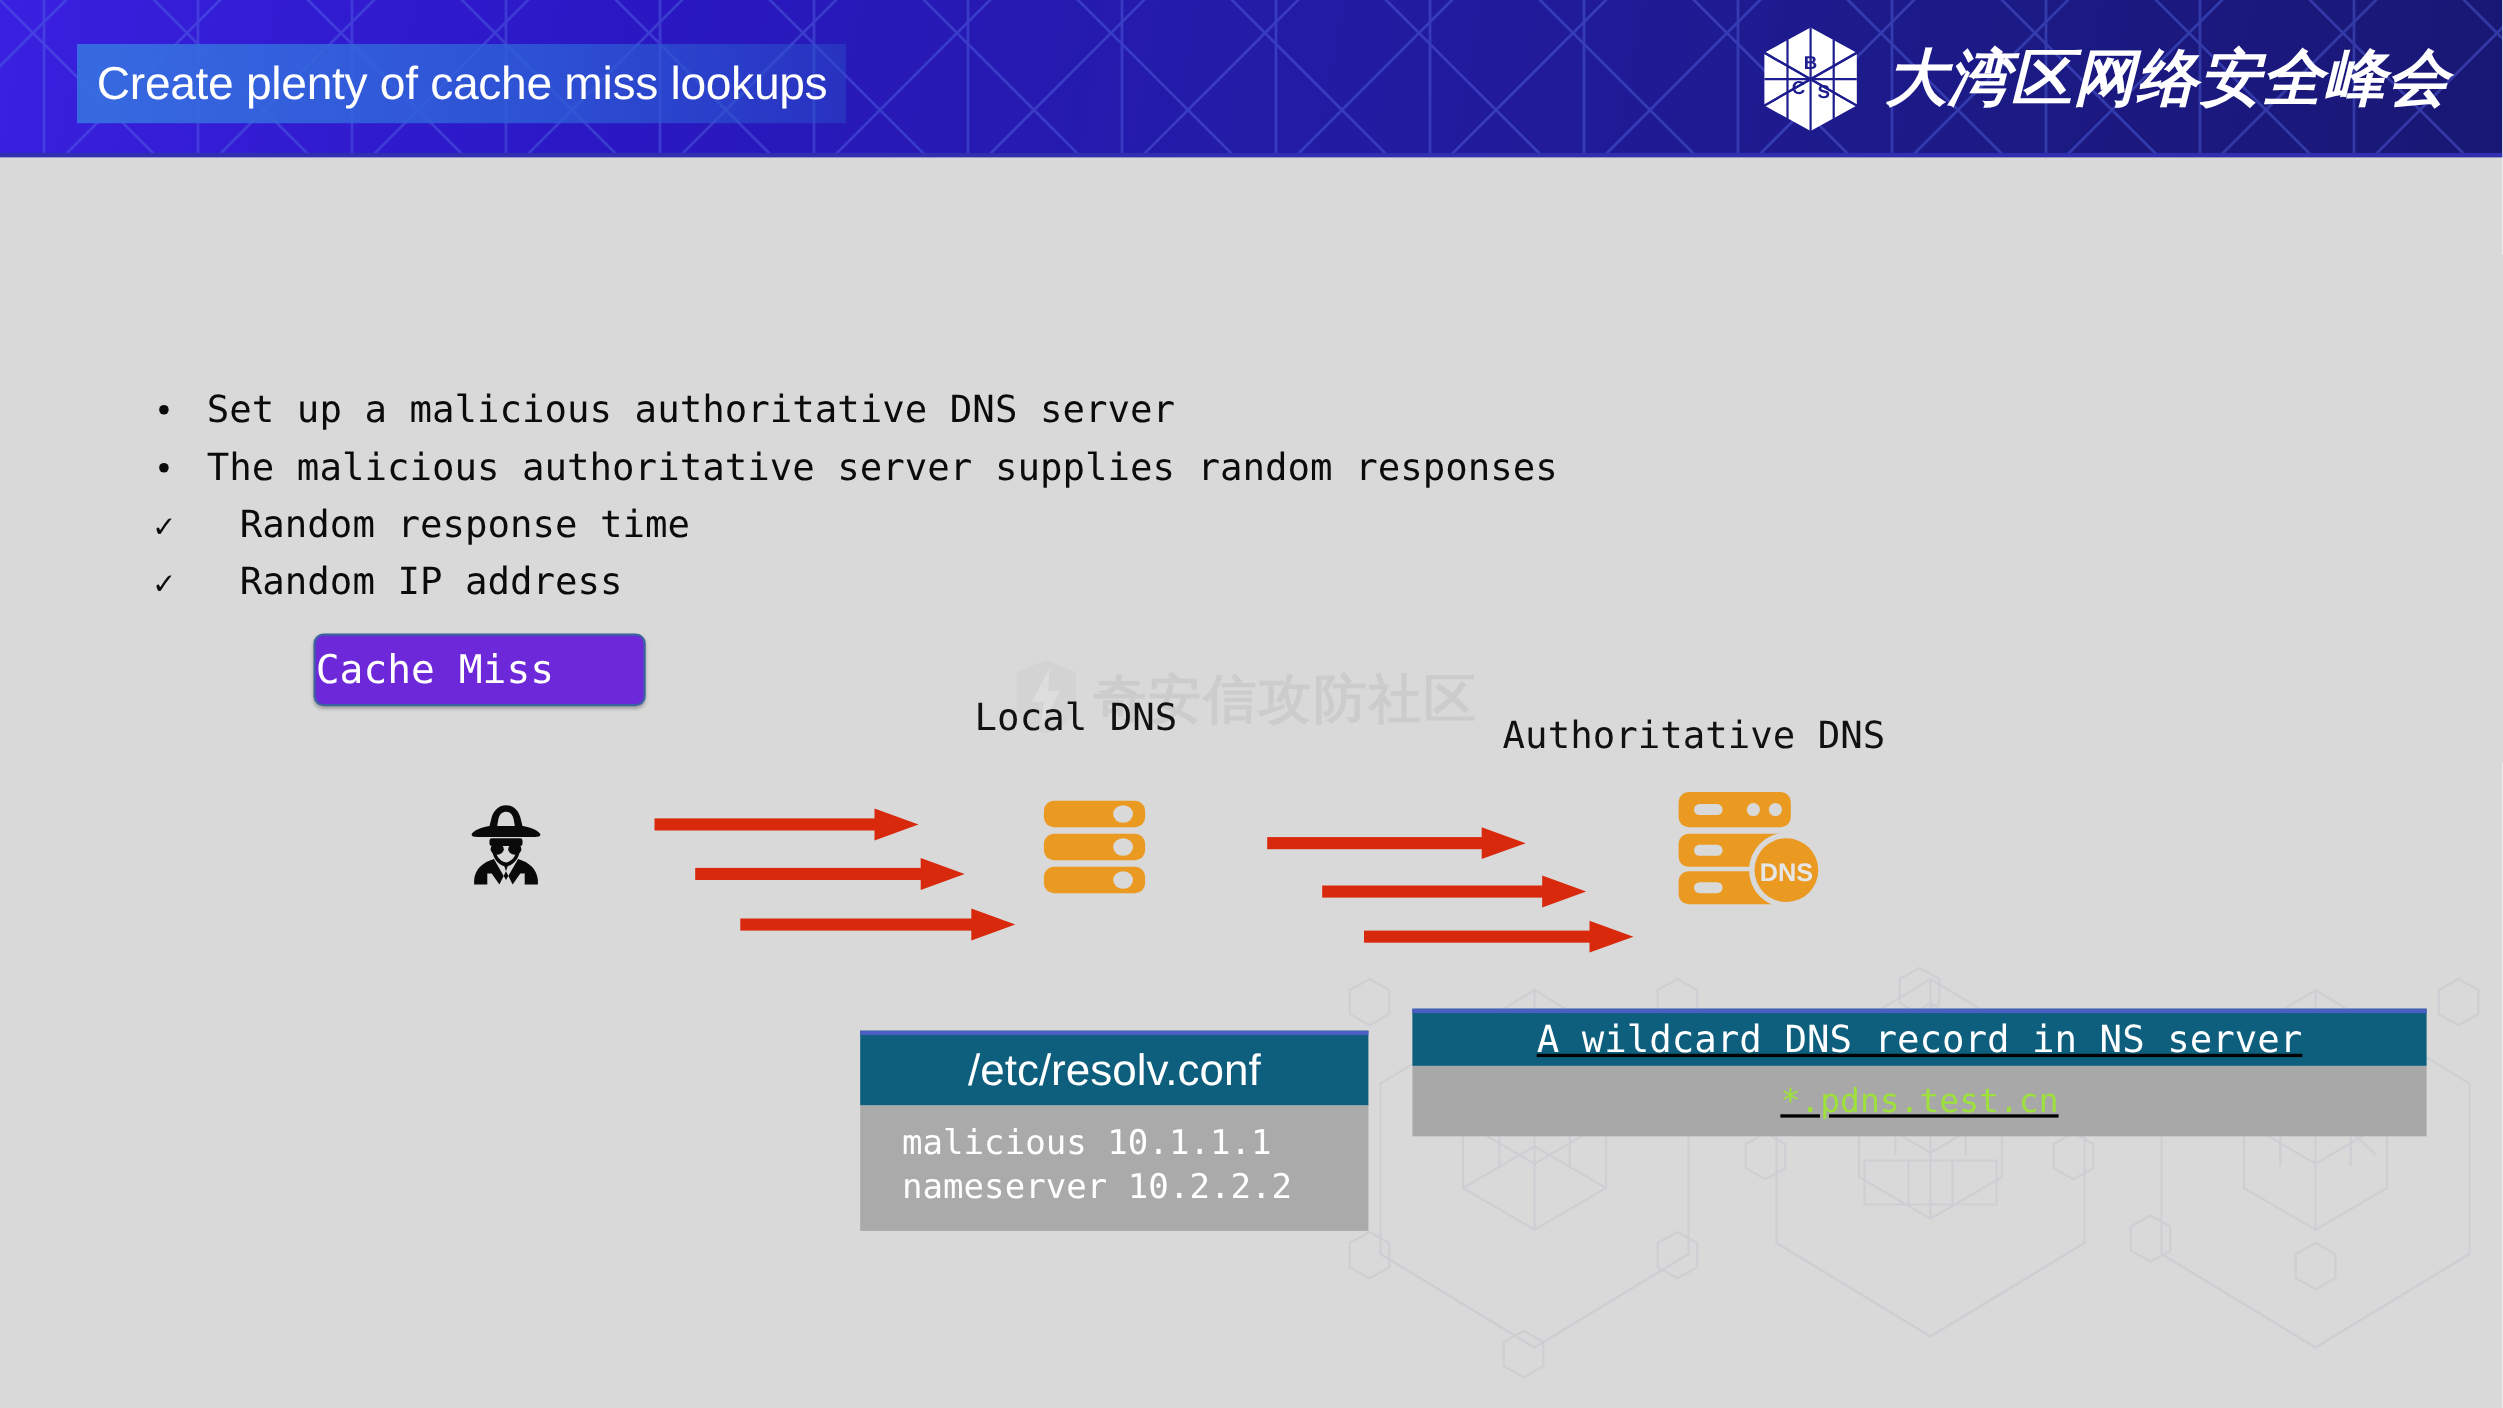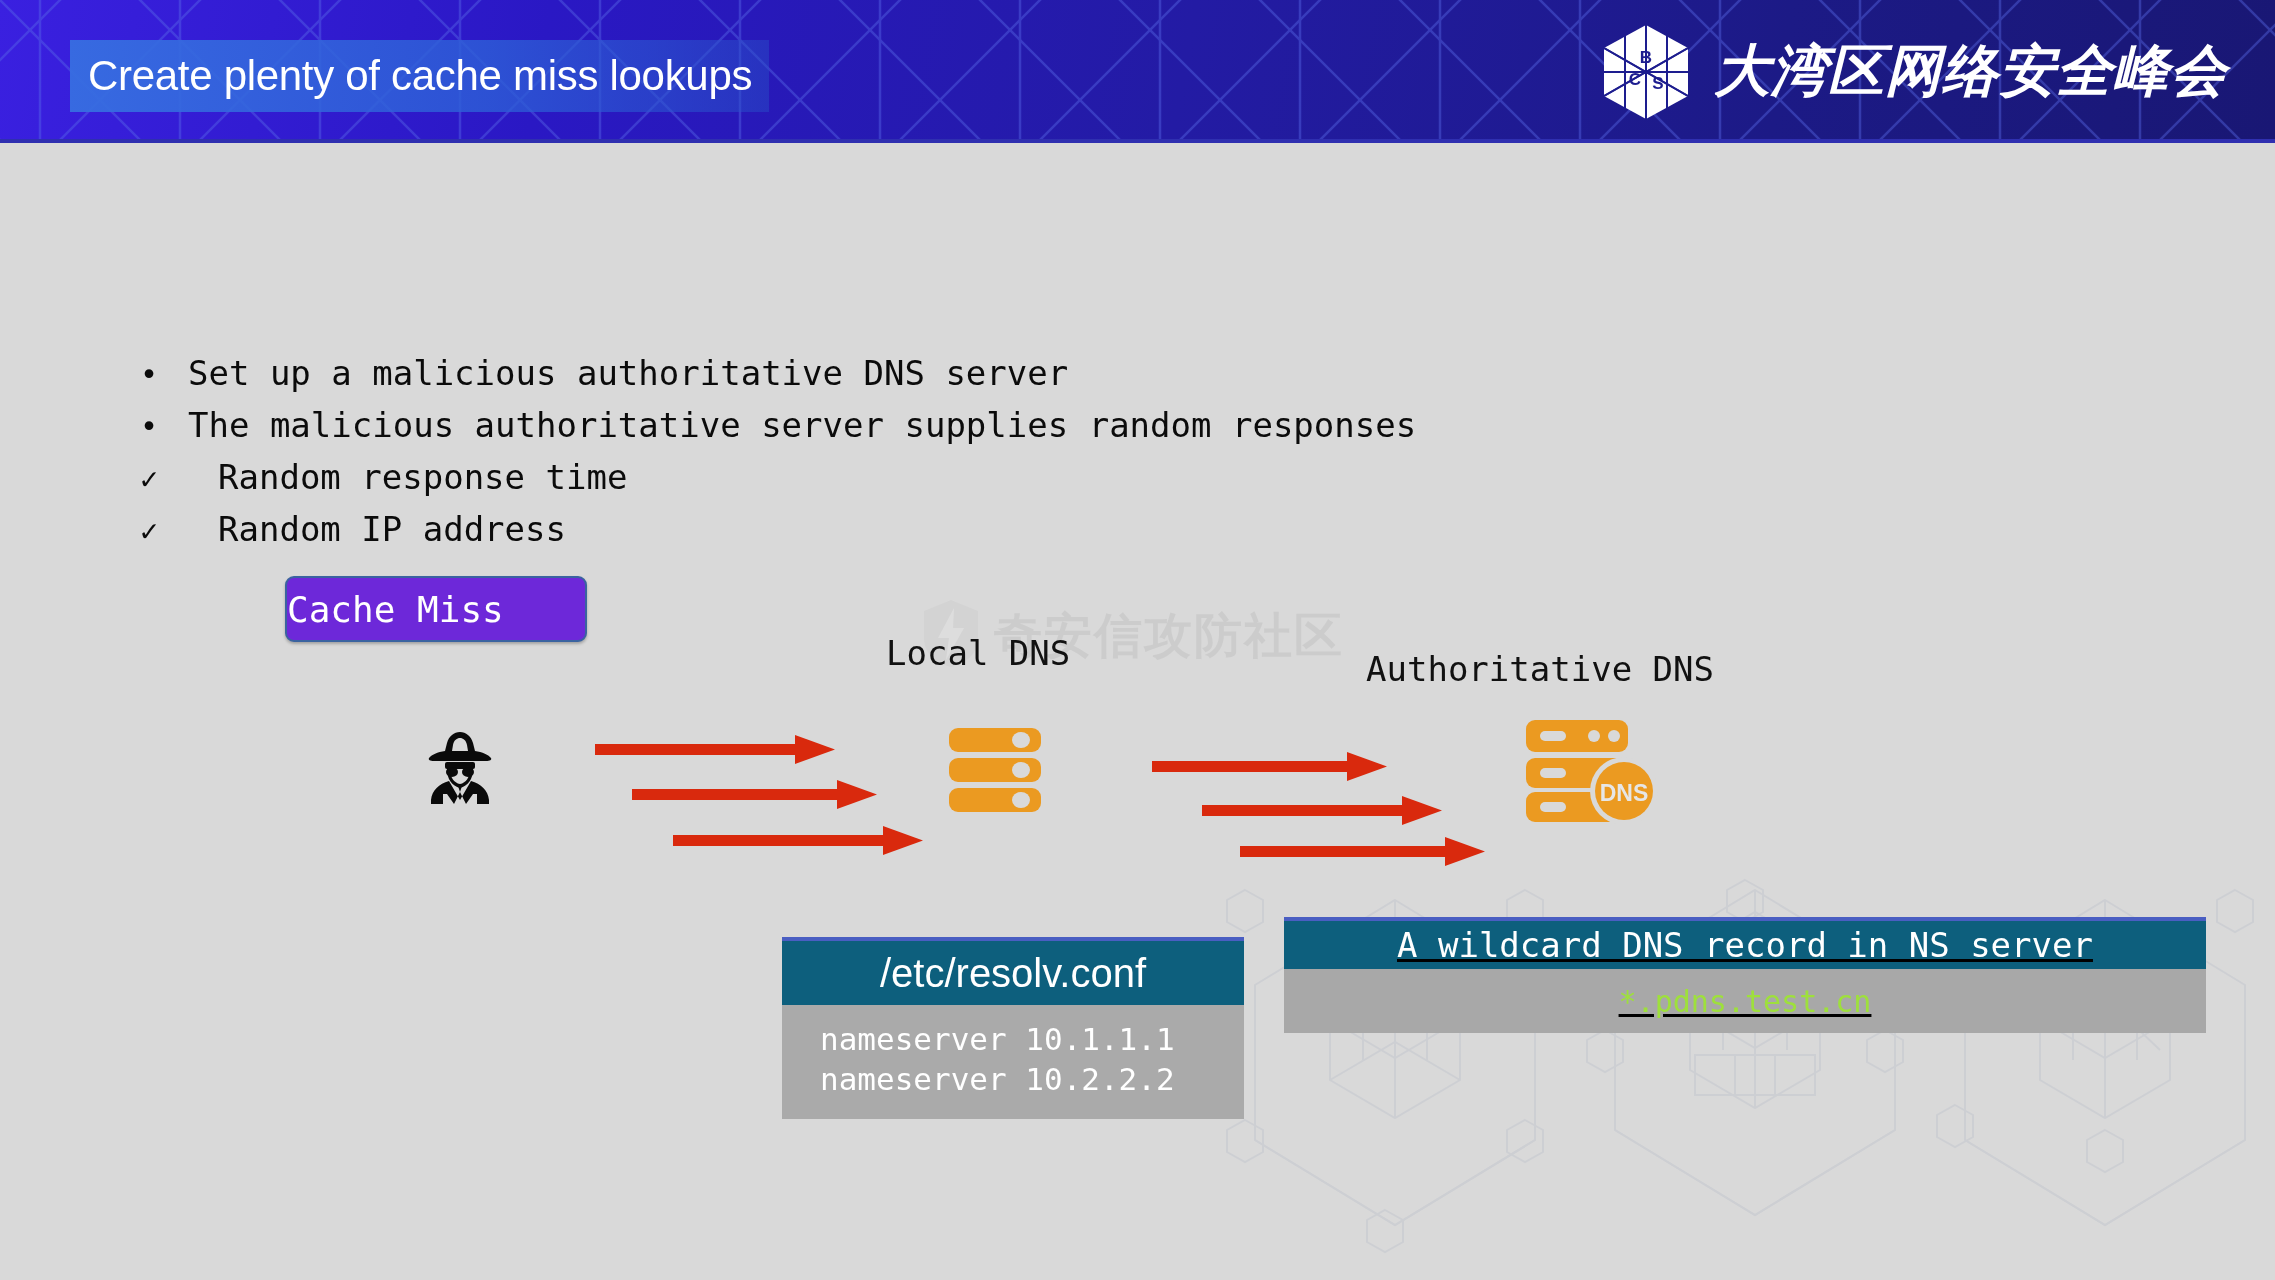--- a/index.html
+++ b/index.html
@@ -478,21 +478,21 @@
       <g>
         <rect x="1240" y="846" width="210" height="11"></rect>
         <path d="M1445 837 L1485 851.5 L1445 866 Z"></path>
       </g>
     </g>
   </svg>
 
   <div class="panel" id="resolv-panel">
     <div class="panel-head">/etc/resolv.conf</div>
     <div class="panel-body">
-      <div>nameserver 10.1.1.1</div>
+      <div>malicious 10.1.1.1</div>
       <div>nameserver 10.2.2.2</div>
     </div>
   </div>
 
   <div class="panel" id="wildcard-panel">
     <div class="panel-head">A wildcard DNS record in NS server</div>
     <div class="panel-body">*.pdns.test.cn</div>
   </div>
 
 </div>

